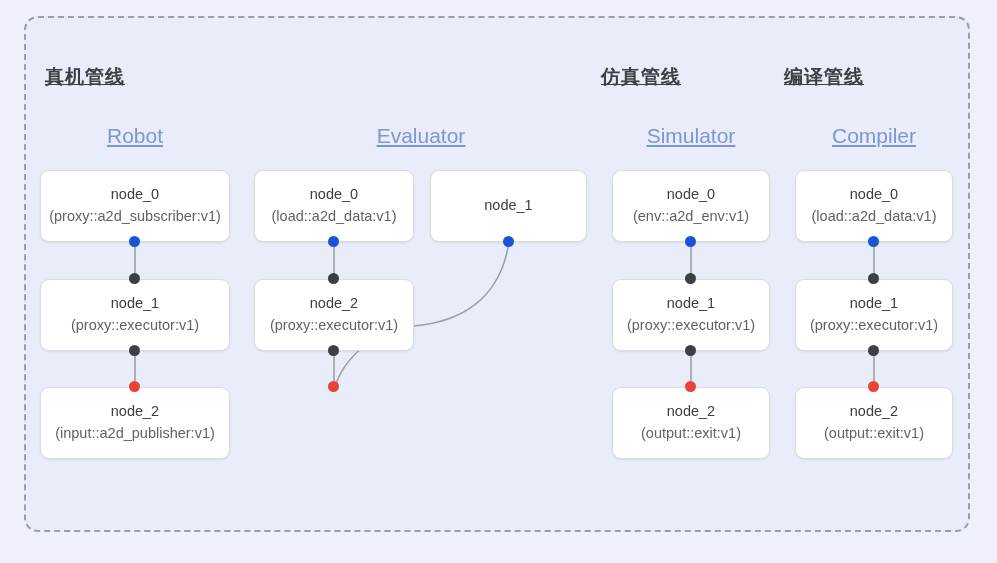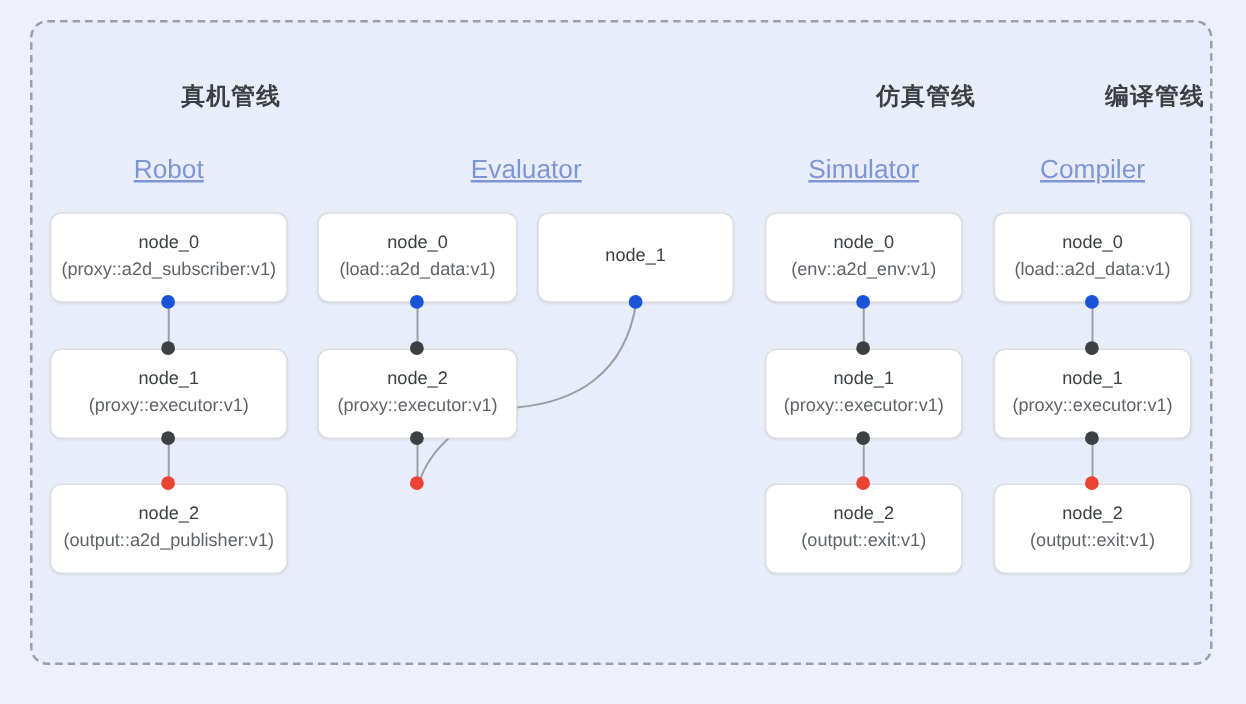--- a/index.html
+++ b/index.html
@@ -36,26 +36,27 @@
   #edges {
     position: absolute;
     left: 0;
     top: 0;
     width: 997px;
     height: 563px;
     pointer-events: none;
   }
   .col-title-cn {
     position: absolute;
-    text-align: right;
+    text-align: left;
     font-size: 19px;
     font-weight: bold;
     color: #3c4043;
     letter-spacing: 1px;
     white-space: nowrap;
+    text-decoration: underline;
   }
   .col-title-en {
     position: absolute;
     text-align: center;
     font-size: 21px;
     color: #7e95d4;
     white-space: nowrap;
     text-decoration: underline;
   }
   .node {
@@ -134,21 +135,21 @@
 
   <div class="node" style="left:40px; top:279px; width:190px; height:72px;">
     <span class="n-name">node_1</span>
     <span class="n-type">(proxy::executor:v1)</span>
   </div>
   <div class="port dark" style="left:129px; top:273px;"></div>
   <div class="port dark" style="left:129px; top:345px;"></div>
 
   <div class="node" style="left:40px; top:387px; width:190px; height:72px;">
     <span class="n-name">node_2</span>
-    <span class="n-type">(output::a2d_publisher:v1)</span>
+    <span class="n-type">(input::a2d_publisher:v1)</span>
   </div>
   <div class="port red" style="left:129px; top:381px;"></div>
 
   <div class="node" style="left:254px; top:170px; width:160px; height:72px;">
     <span class="n-name">node_0</span>
     <span class="n-type">(load::a2d_data:v1)</span>
   </div>
   <div class="port blue" style="left:328px; top:236px;"></div>
 
   <div class="node" style="left:430px; top:170px; width:157px; height:72px;">

